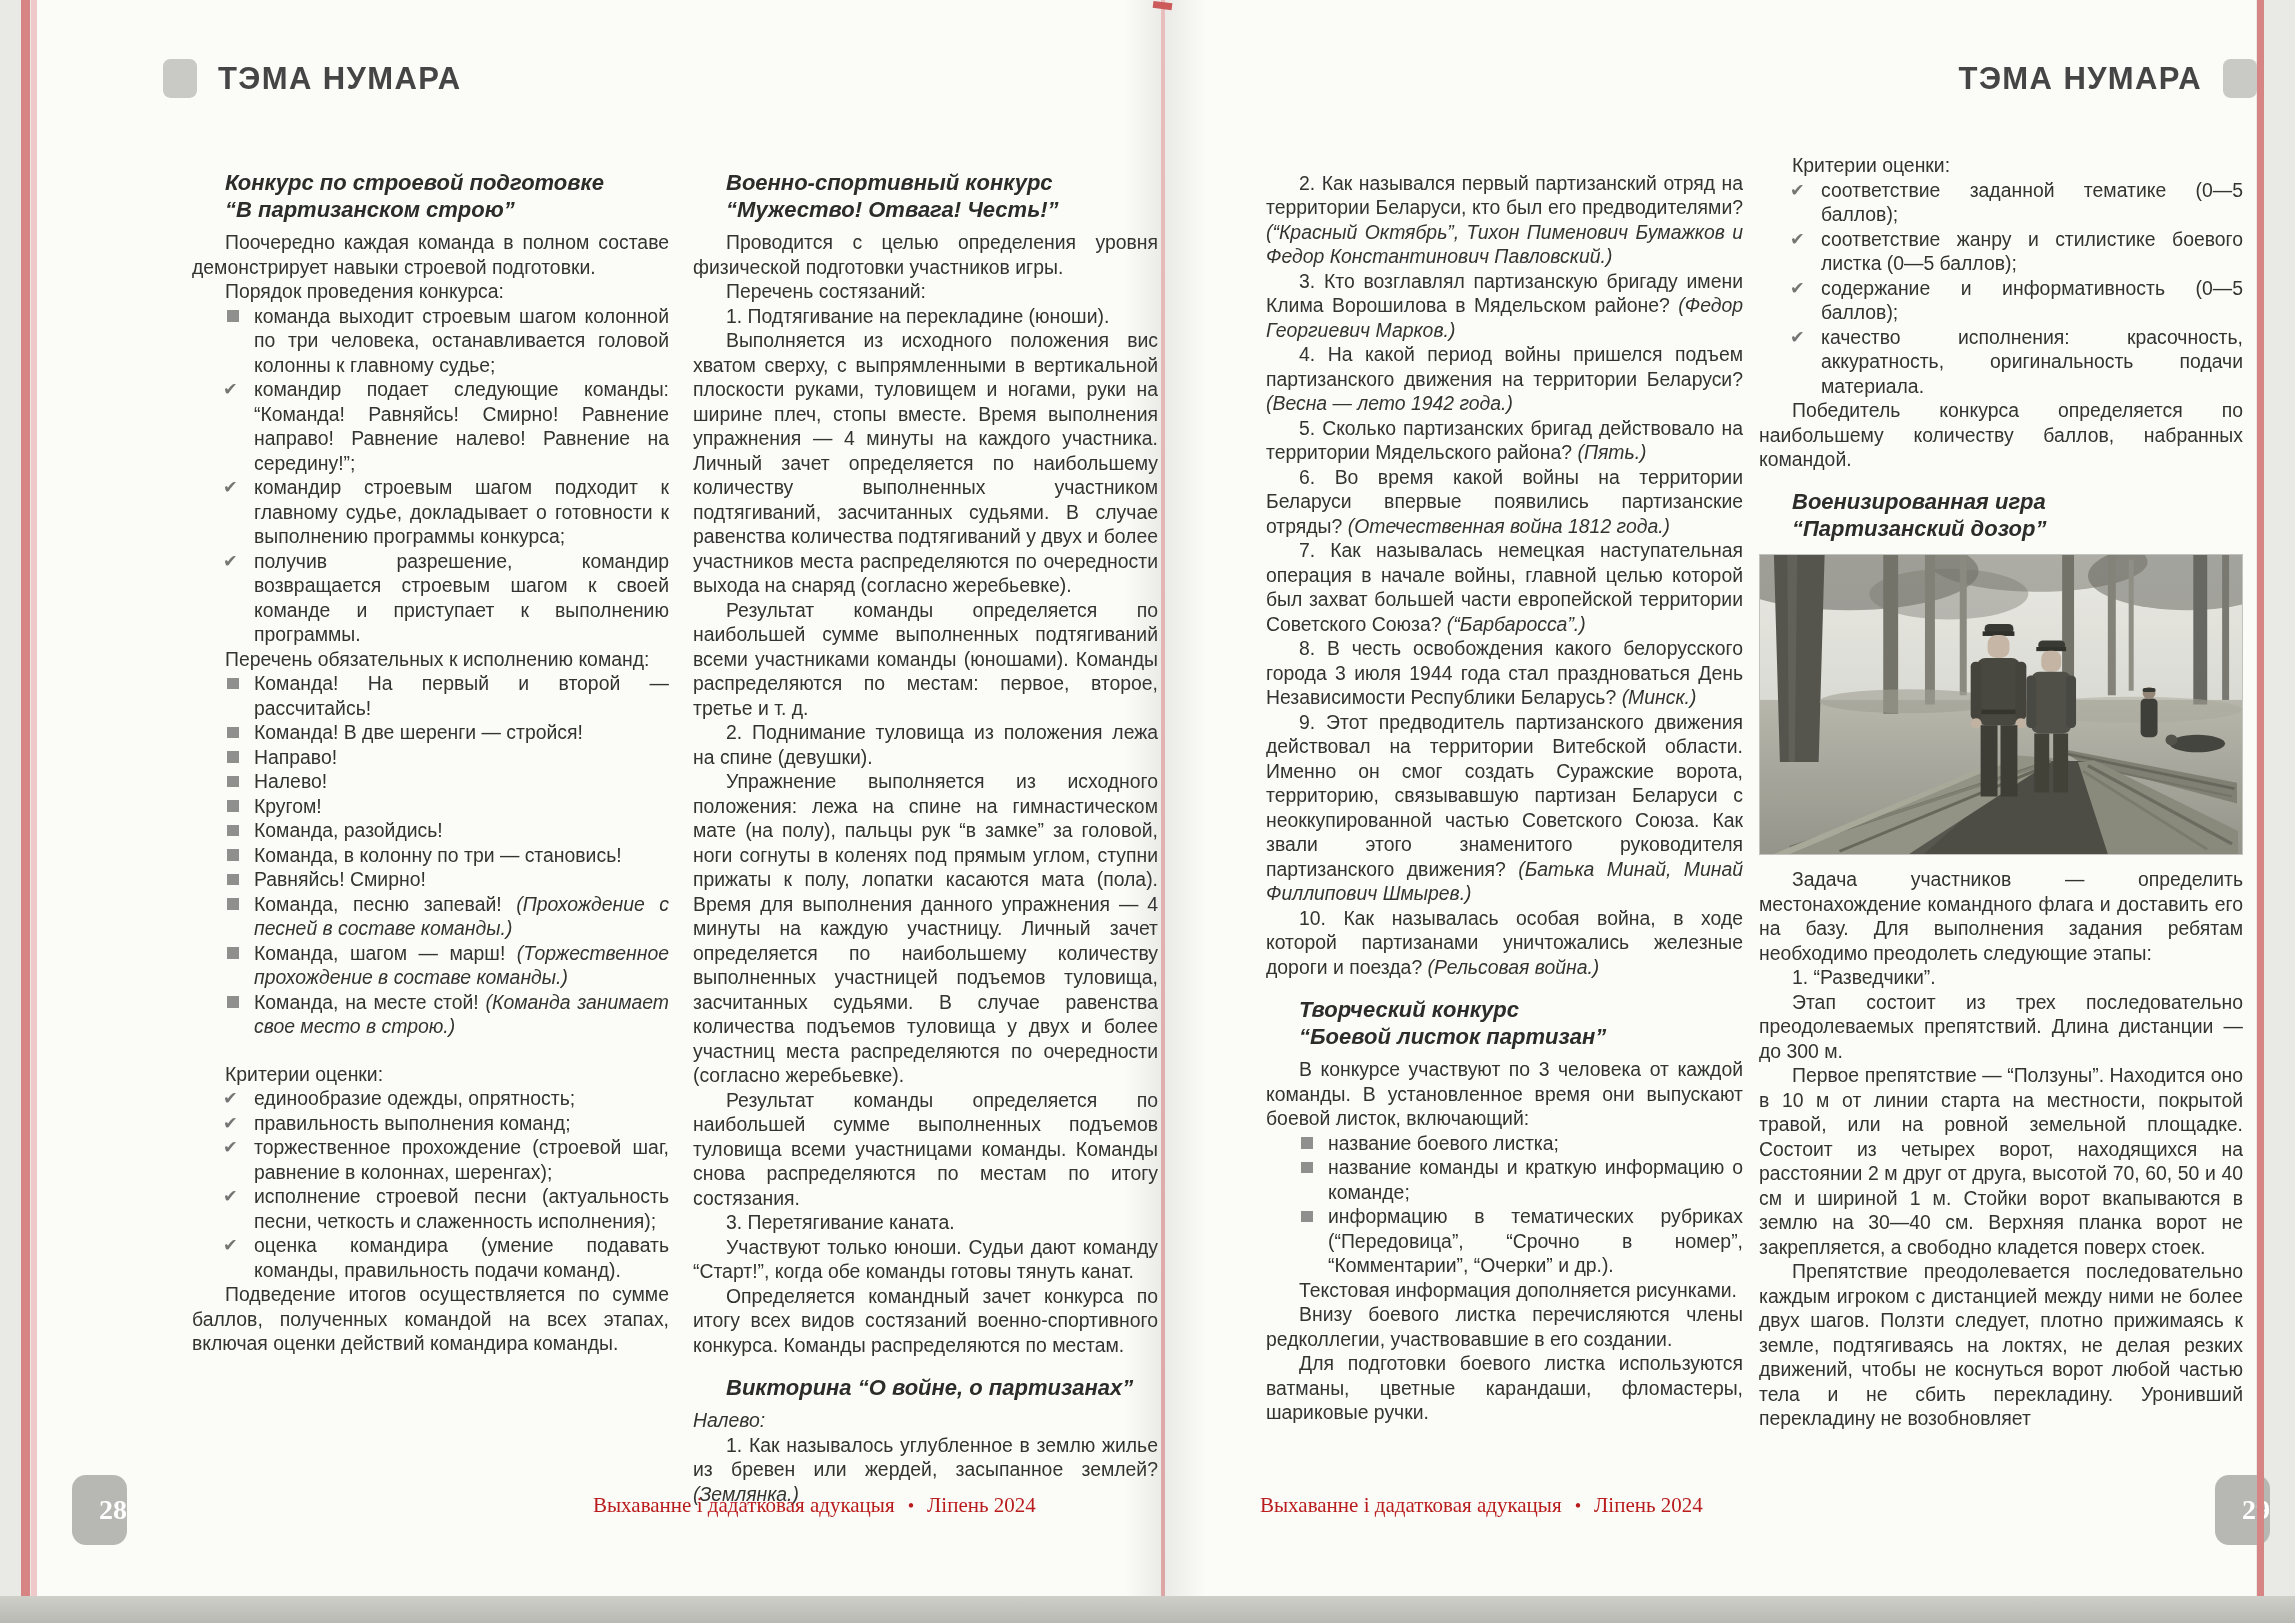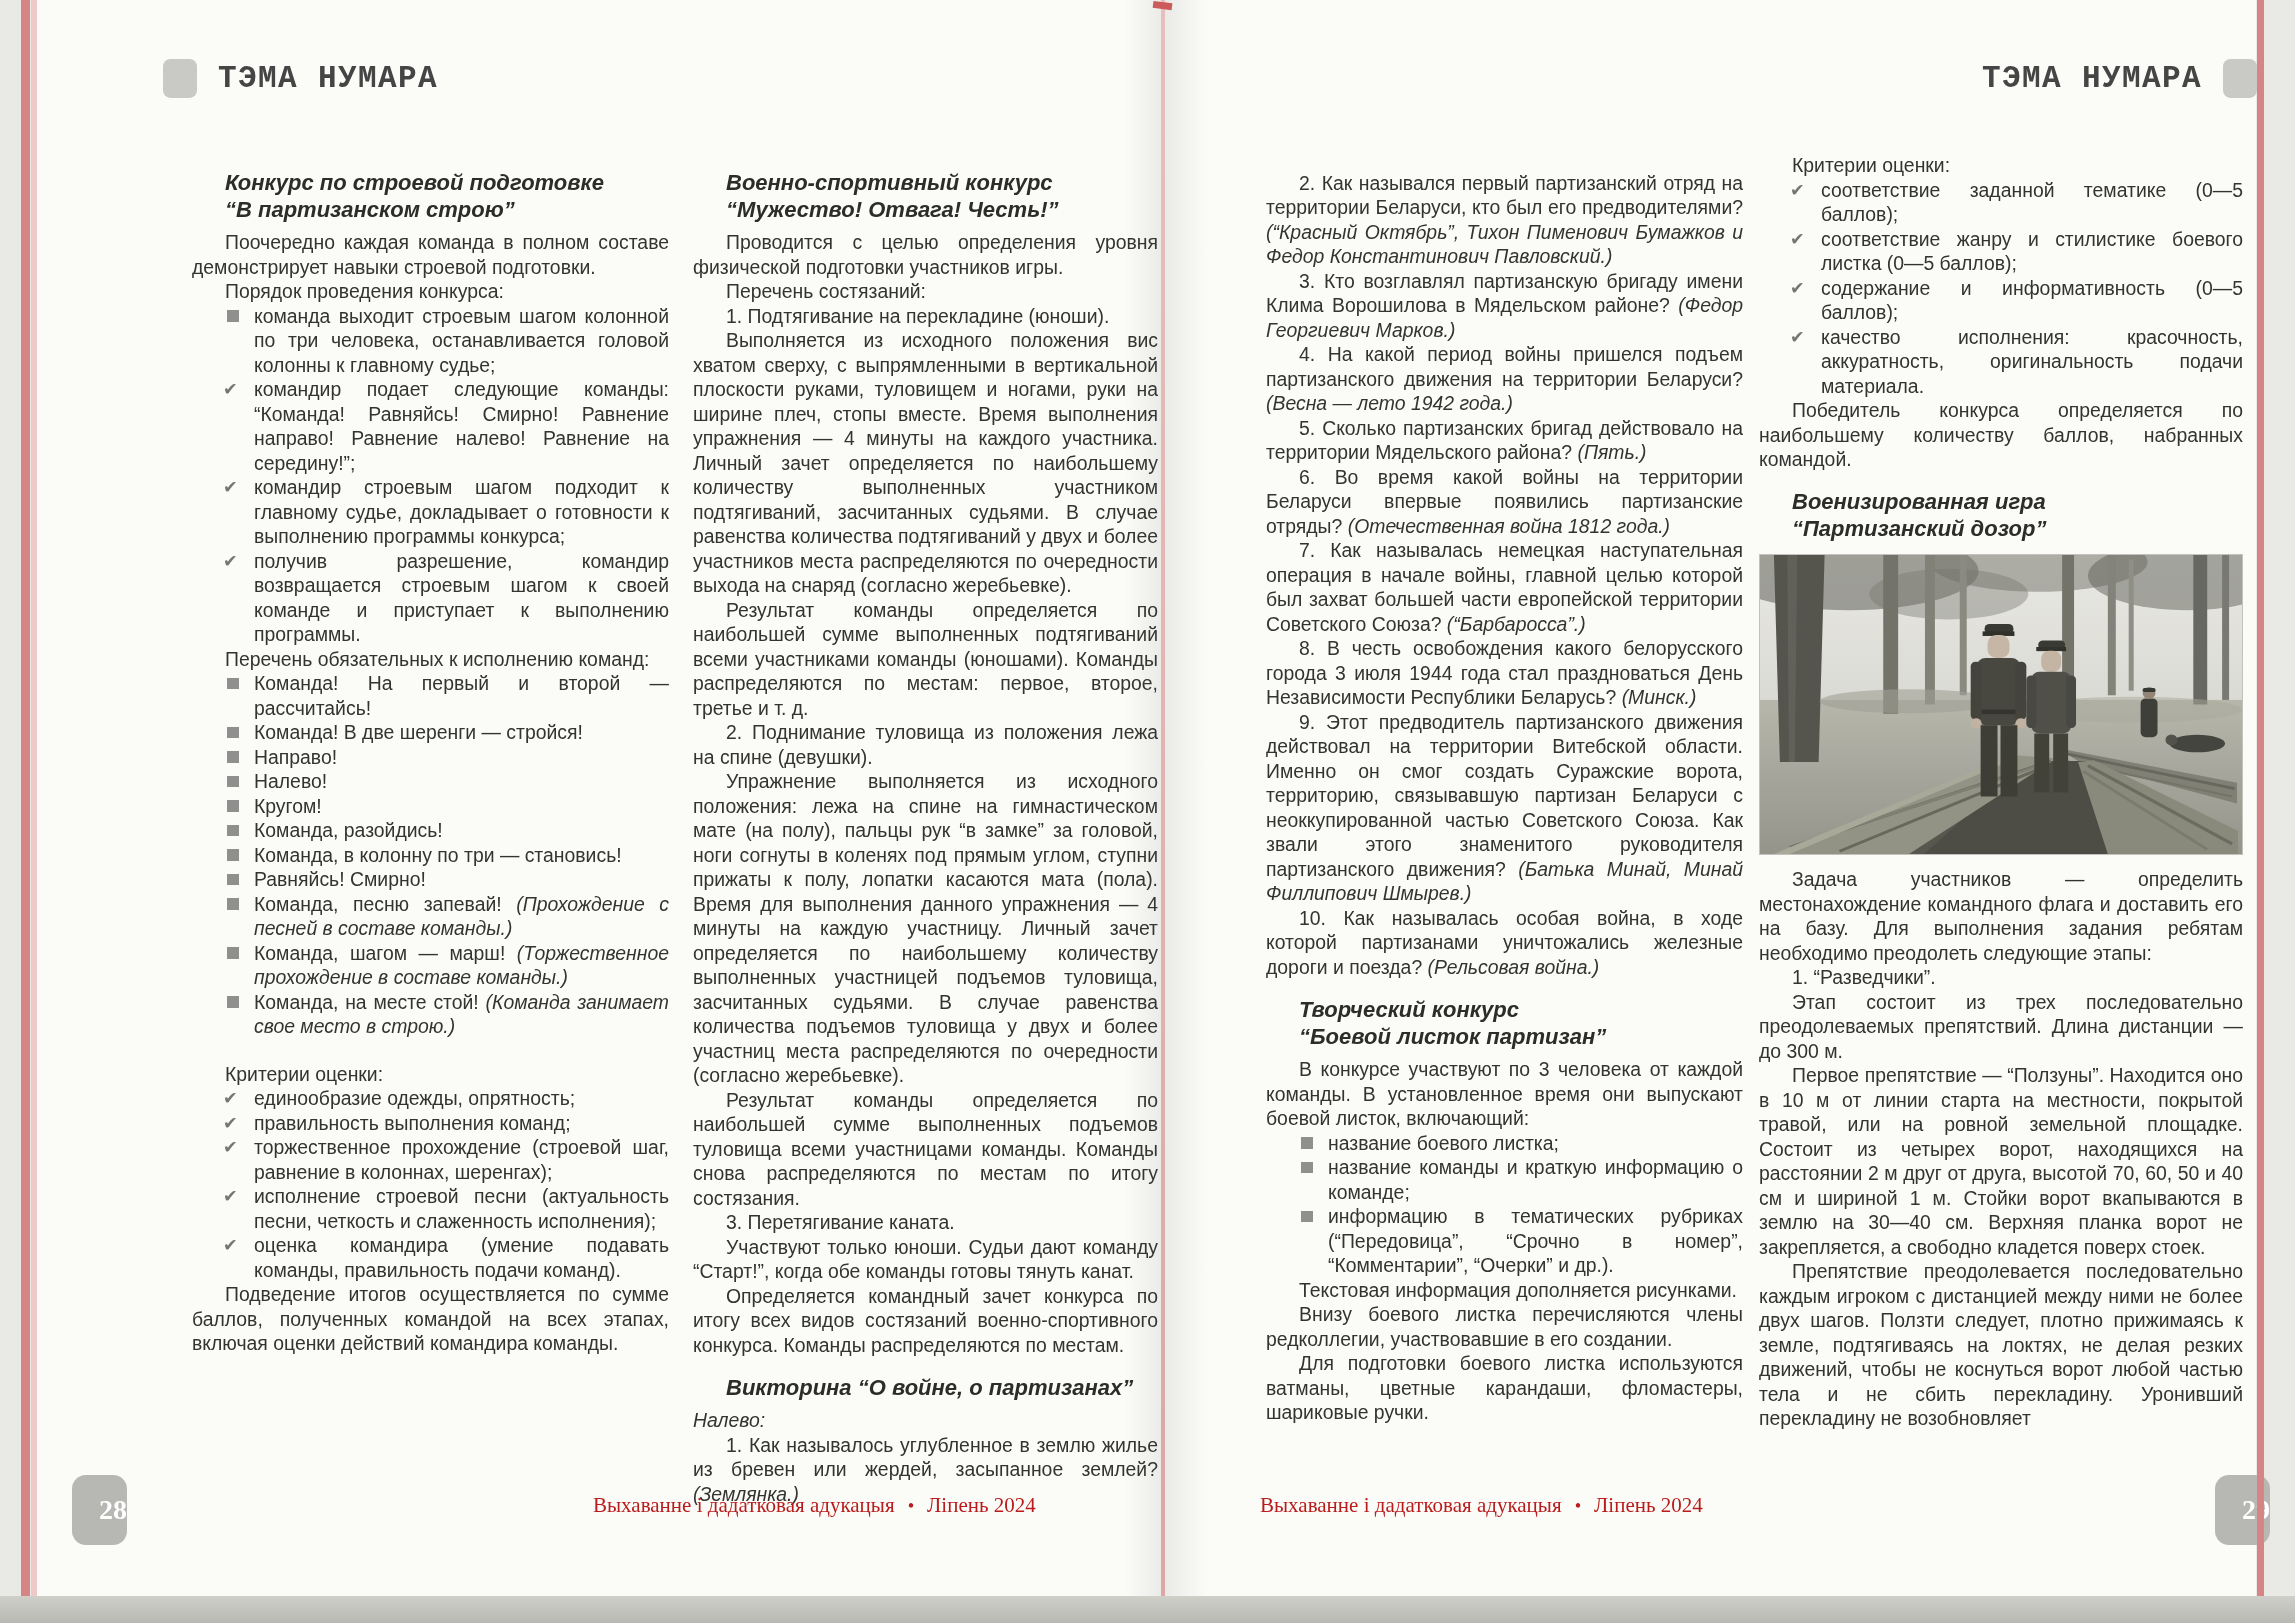--- a/index.html
+++ b/index.html
@@ -19,21 +19,21 @@
   .edge-red-right{position:absolute;left:2257px;top:0;width:7.4px;height:1602px;background:#d68484;}
   .top-red-tick{position:absolute;left:1153px;top:1.9px;width:18.5px;height:7.4px;background:#cc5a5a;transform:rotate(7deg);}
   .bottom-band{position:absolute;left:0;top:1596px;width:2295px;height:27px;
      background:linear-gradient(180deg,#cfcfca,#b9b9b4);}
 
   
   .band-header{position:absolute;top:59px;display:flex;align-items:center;gap:21px;}
   .band-header.left{left:163px;}
   .band-header.right{right:38px;}
   .band-icon{width:34px;height:39px;border-radius:7.4px;background:#c9c9c6;}
-  .band-title{font-family:Liberation Mono, monospace;font-weight:bold;font-size:31px;
+  .band-title{font-family:Liberation Sans, sans-serif;font-weight:bold;font-size:31px;
      color:#454545;letter-spacing:1.4px;white-space:nowrap;}
 
   
   .col{position:absolute;top:153px;font-size:19.4px;line-height:24.5px;text-align:justify;}
   .col-l1{left:192px;width:477px;}
   .col-l2{left:693px;width:465px;}
   .col-r1{left:1266px;width:477px;padding-top:17.6px;}
   .col-r2{left:1759px;width:484px;}
   .col p{margin:0;text-indent:33px;}
   .col p.noindent{text-indent:0;}

